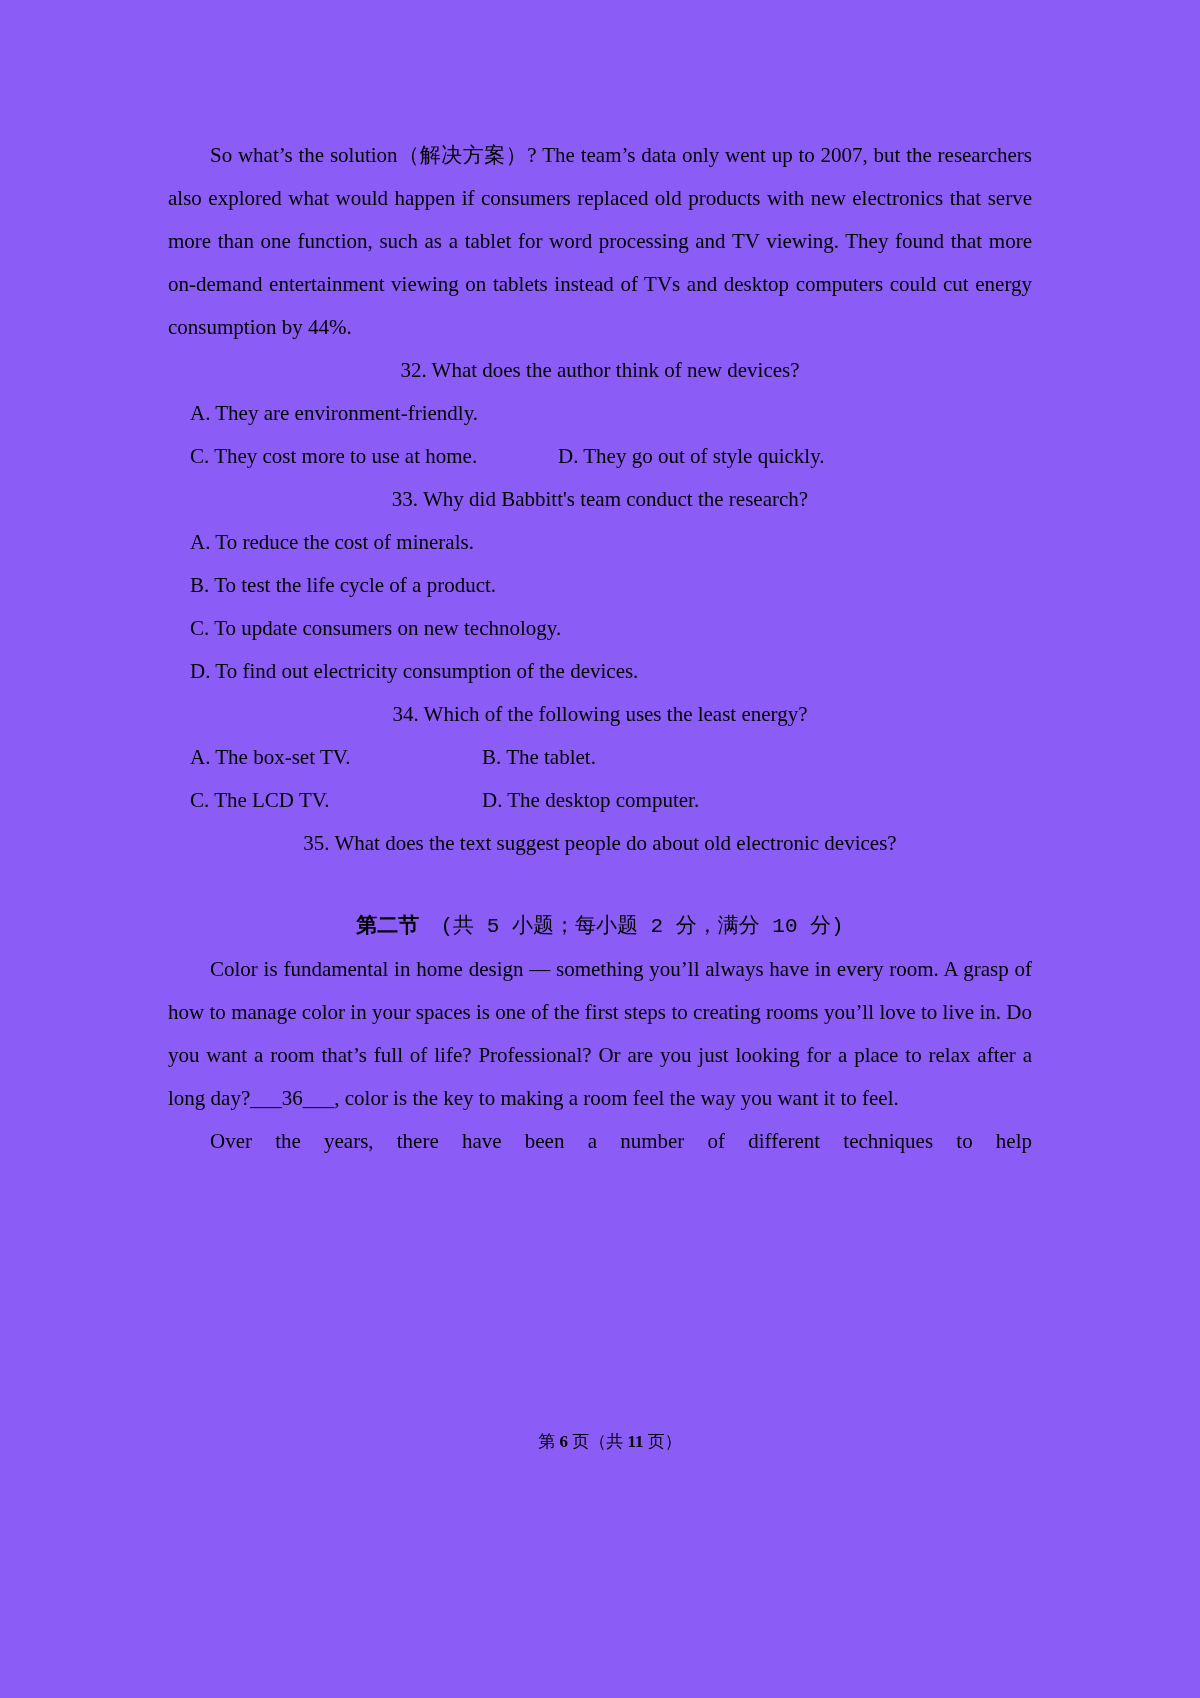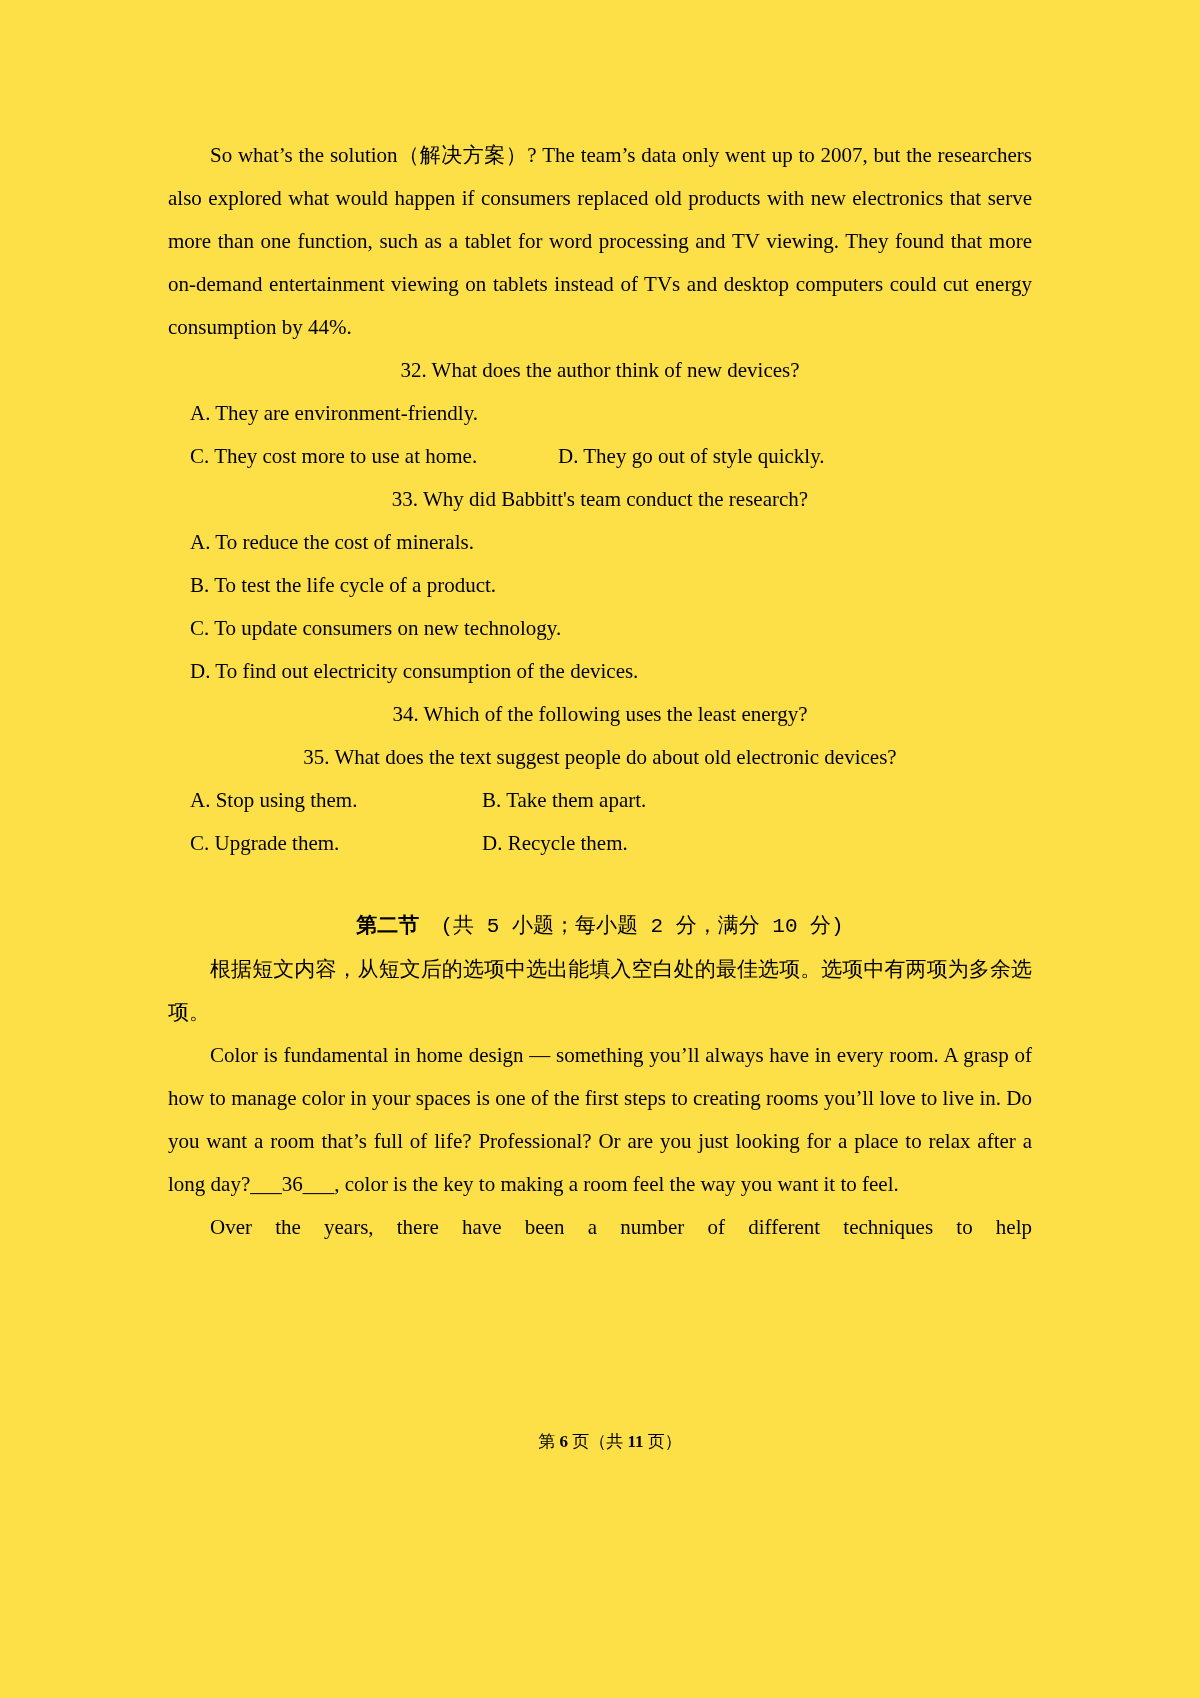--- a/index.html
+++ b/index.html
@@ -1,21 +1,21 @@
 <!DOCTYPE html>
 <html><head>
 <meta charset="utf-8">
 <style>
   * { box-sizing: border-box; }
   html, body { margin: 0; padding: 0; background: #ffffff; }
   .page {
     position: relative;
     width: 1200px;
     height: 1698px;
-    background: #fde047;
+    background: #8b5cf6;
     font-family: "Liberation Serif", "DejaVu Serif", serif;
     font-size: 21px;
     color: #000000;
     overflow: hidden;
   }
   .doc {
     position: absolute;
     top: 134px;
     left: 168px;
     width: 864px;
@@ -74,44 +74,43 @@
       <div class="opts">
         <span class="opt optcol">A. To reduce the cost of minerals.</span>
         <span class="opt optcol">B. To test the life cycle of a product.</span>
         <span class="opt optcol">C. To update consumers on new technology.</span>
         <span class="opt optcol">D. To find out electricity consumption of the devices.</span>
       </div>
     </div>
 
     <div>
       <p class="stem">34. Which of the following uses the least energy?</p>
+      <div class="opts">
+        <div class="optrow">
+          <span class="opt w292">A. The box-set TV.</span>
+          <span class="opt">B. The tablet.</span>
+        </div>
+        <div class="optrow">
+          <span class="opt w292">C. The LCD TV.</span>
+          <span class="opt">D. The desktop computer.</span>
+        </div>
+      </div>
     </div>
 
     <div>
       <p class="stem">35. What does the text suggest people do about old electronic devices?</p>
-      <div class="opts">
-        <div class="optrow">
-          <span class="opt w292">A. Stop using them.</span>
-          <span class="opt">B. Take them apart.</span>
-        </div>
-        <div class="optrow">
-          <span class="opt w292">C. Upgrade them.</span>
-          <span class="opt">D. Recycle them.</span>
-        </div>
-      </div>
     </div>
 
     <div class="spacer"></div>
 
     <p class="stem sec-head">
       <span class="sec-title">第二节</span>
       <span class="sec-detail">(共 5 小题；每小题 2 分，满分 10 分)</span>
     </p>
 
-    <p class="para">根据短文内容，从短文后的选项中选出能填入空白处的最佳选项。选项中有两项为多余选项。</p>
 
     <p class="para">Color is fundamental in home design — something you’ll always have in every room. A grasp of how to manage color in your spaces is one of the first steps to creating rooms you’ll love to live in. Do you want a room that’s full of life? Professional? Or are you just looking for a place to relax after a long day?___36___, color is the key to making a room feel the way you want it to feel.</p>
 
     <p class="para stretch">Over the years, there have been a number of different techniques to help</p>
 
   </div>
 
   <div class="footer">
     <span>第 </span><b>6</b><span> 页（共 </span><b>11</b><span> 页）</span>
   </div>

